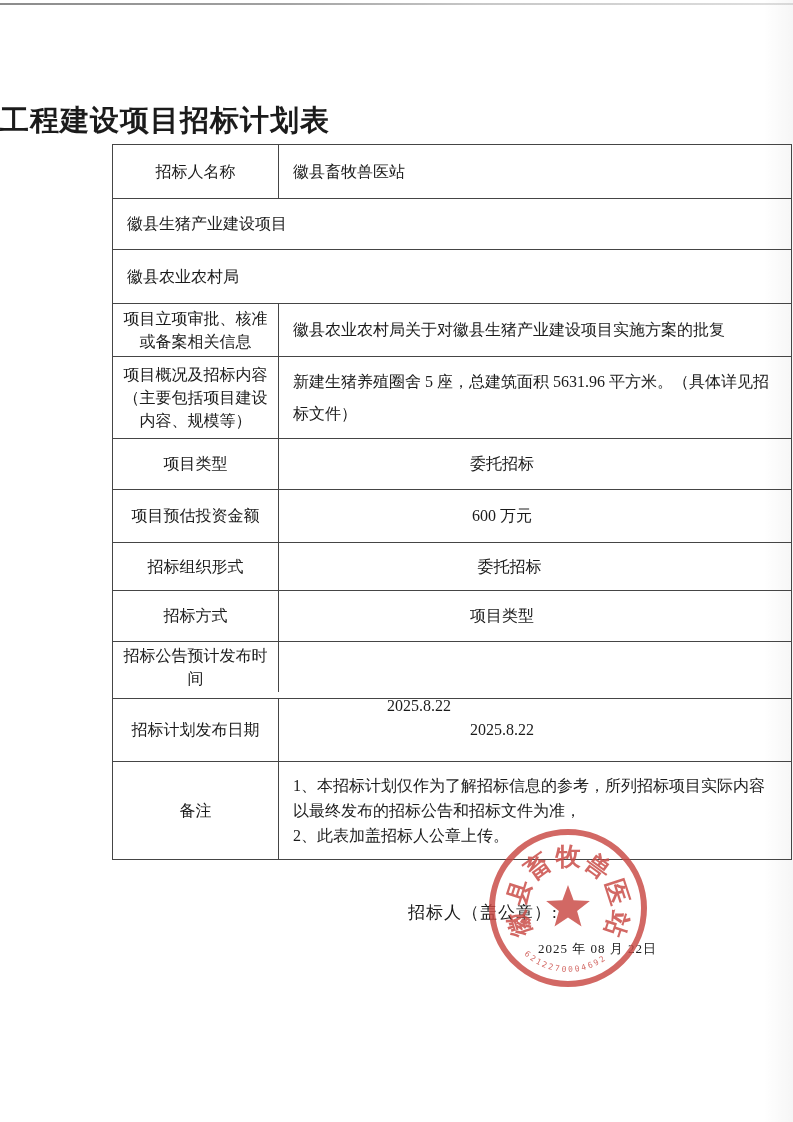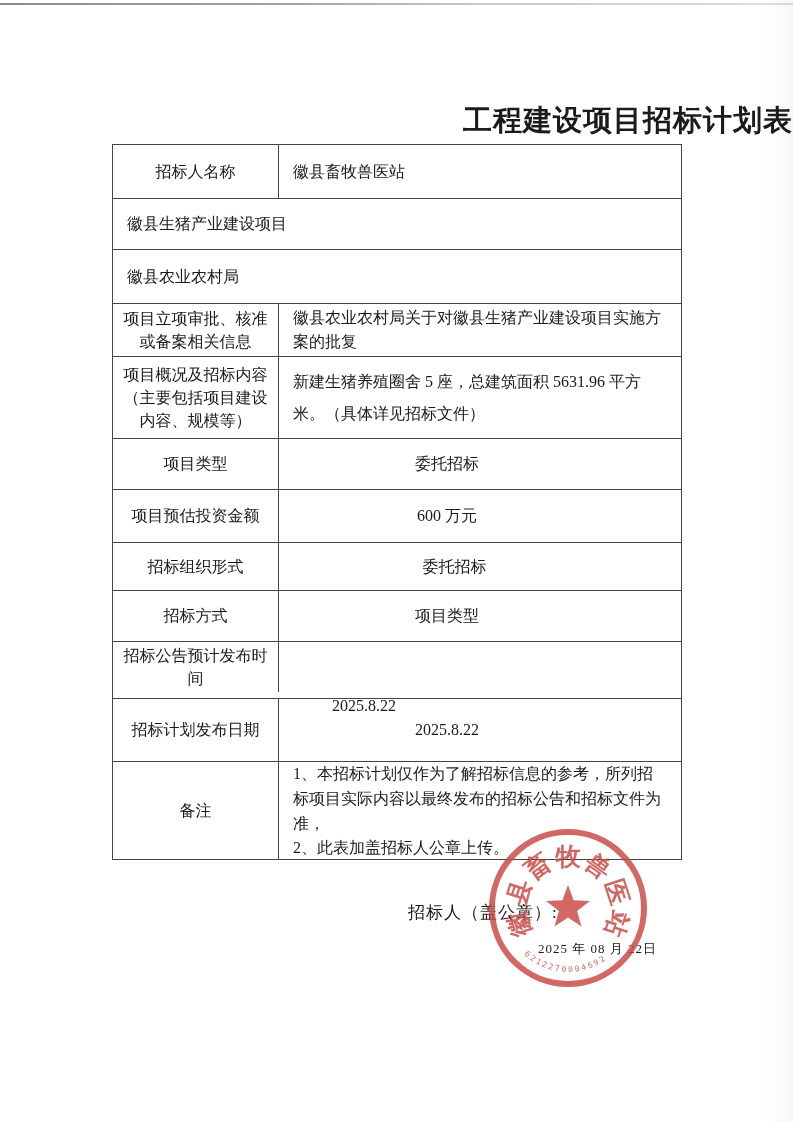--- a/index.html
+++ b/index.html
@@ -16,25 +16,25 @@
     position:absolute;top:3px;left:0;width:100%;height:2px;
     background:linear-gradient(to right,#6f6f6f 0%,#8a8a8a 35%,#b9b9b9 60%,#d7d7d7 100%);
     opacity:.8;
   }
   .right-shade{
     position:absolute;top:0;right:0;width:30px;height:100%;
     background:linear-gradient(to right,rgba(0,0,0,0),rgba(0,0,0,0.035));
   }
   .doc-title{
     position:absolute;top:101px;left:0;width:793px;
-    text-align:right;font-size:29px;font-weight:bold;
+    text-align:left;font-size:29px;font-weight:bold;
     letter-spacing:1px;
   }
   .tender-table{
-    position:absolute;left:112px;top:144px;width:570px;
+    position:absolute;left:112px;top:144px;width:680px;
     border:1px solid #454545;box-sizing:border-box;
     font-size:16px;
   }
   .trow{display:flex;box-sizing:border-box;}
   .trow + .trow{border-top:1px solid #454545;}
   .trow:nth-child(1){height:53px;}
   .trow:nth-child(2){height:51px;}
   .trow:nth-child(3){height:54px;}
   .trow:nth-child(4){height:53px;}
   .trow:nth-child(5){height:82px;}

